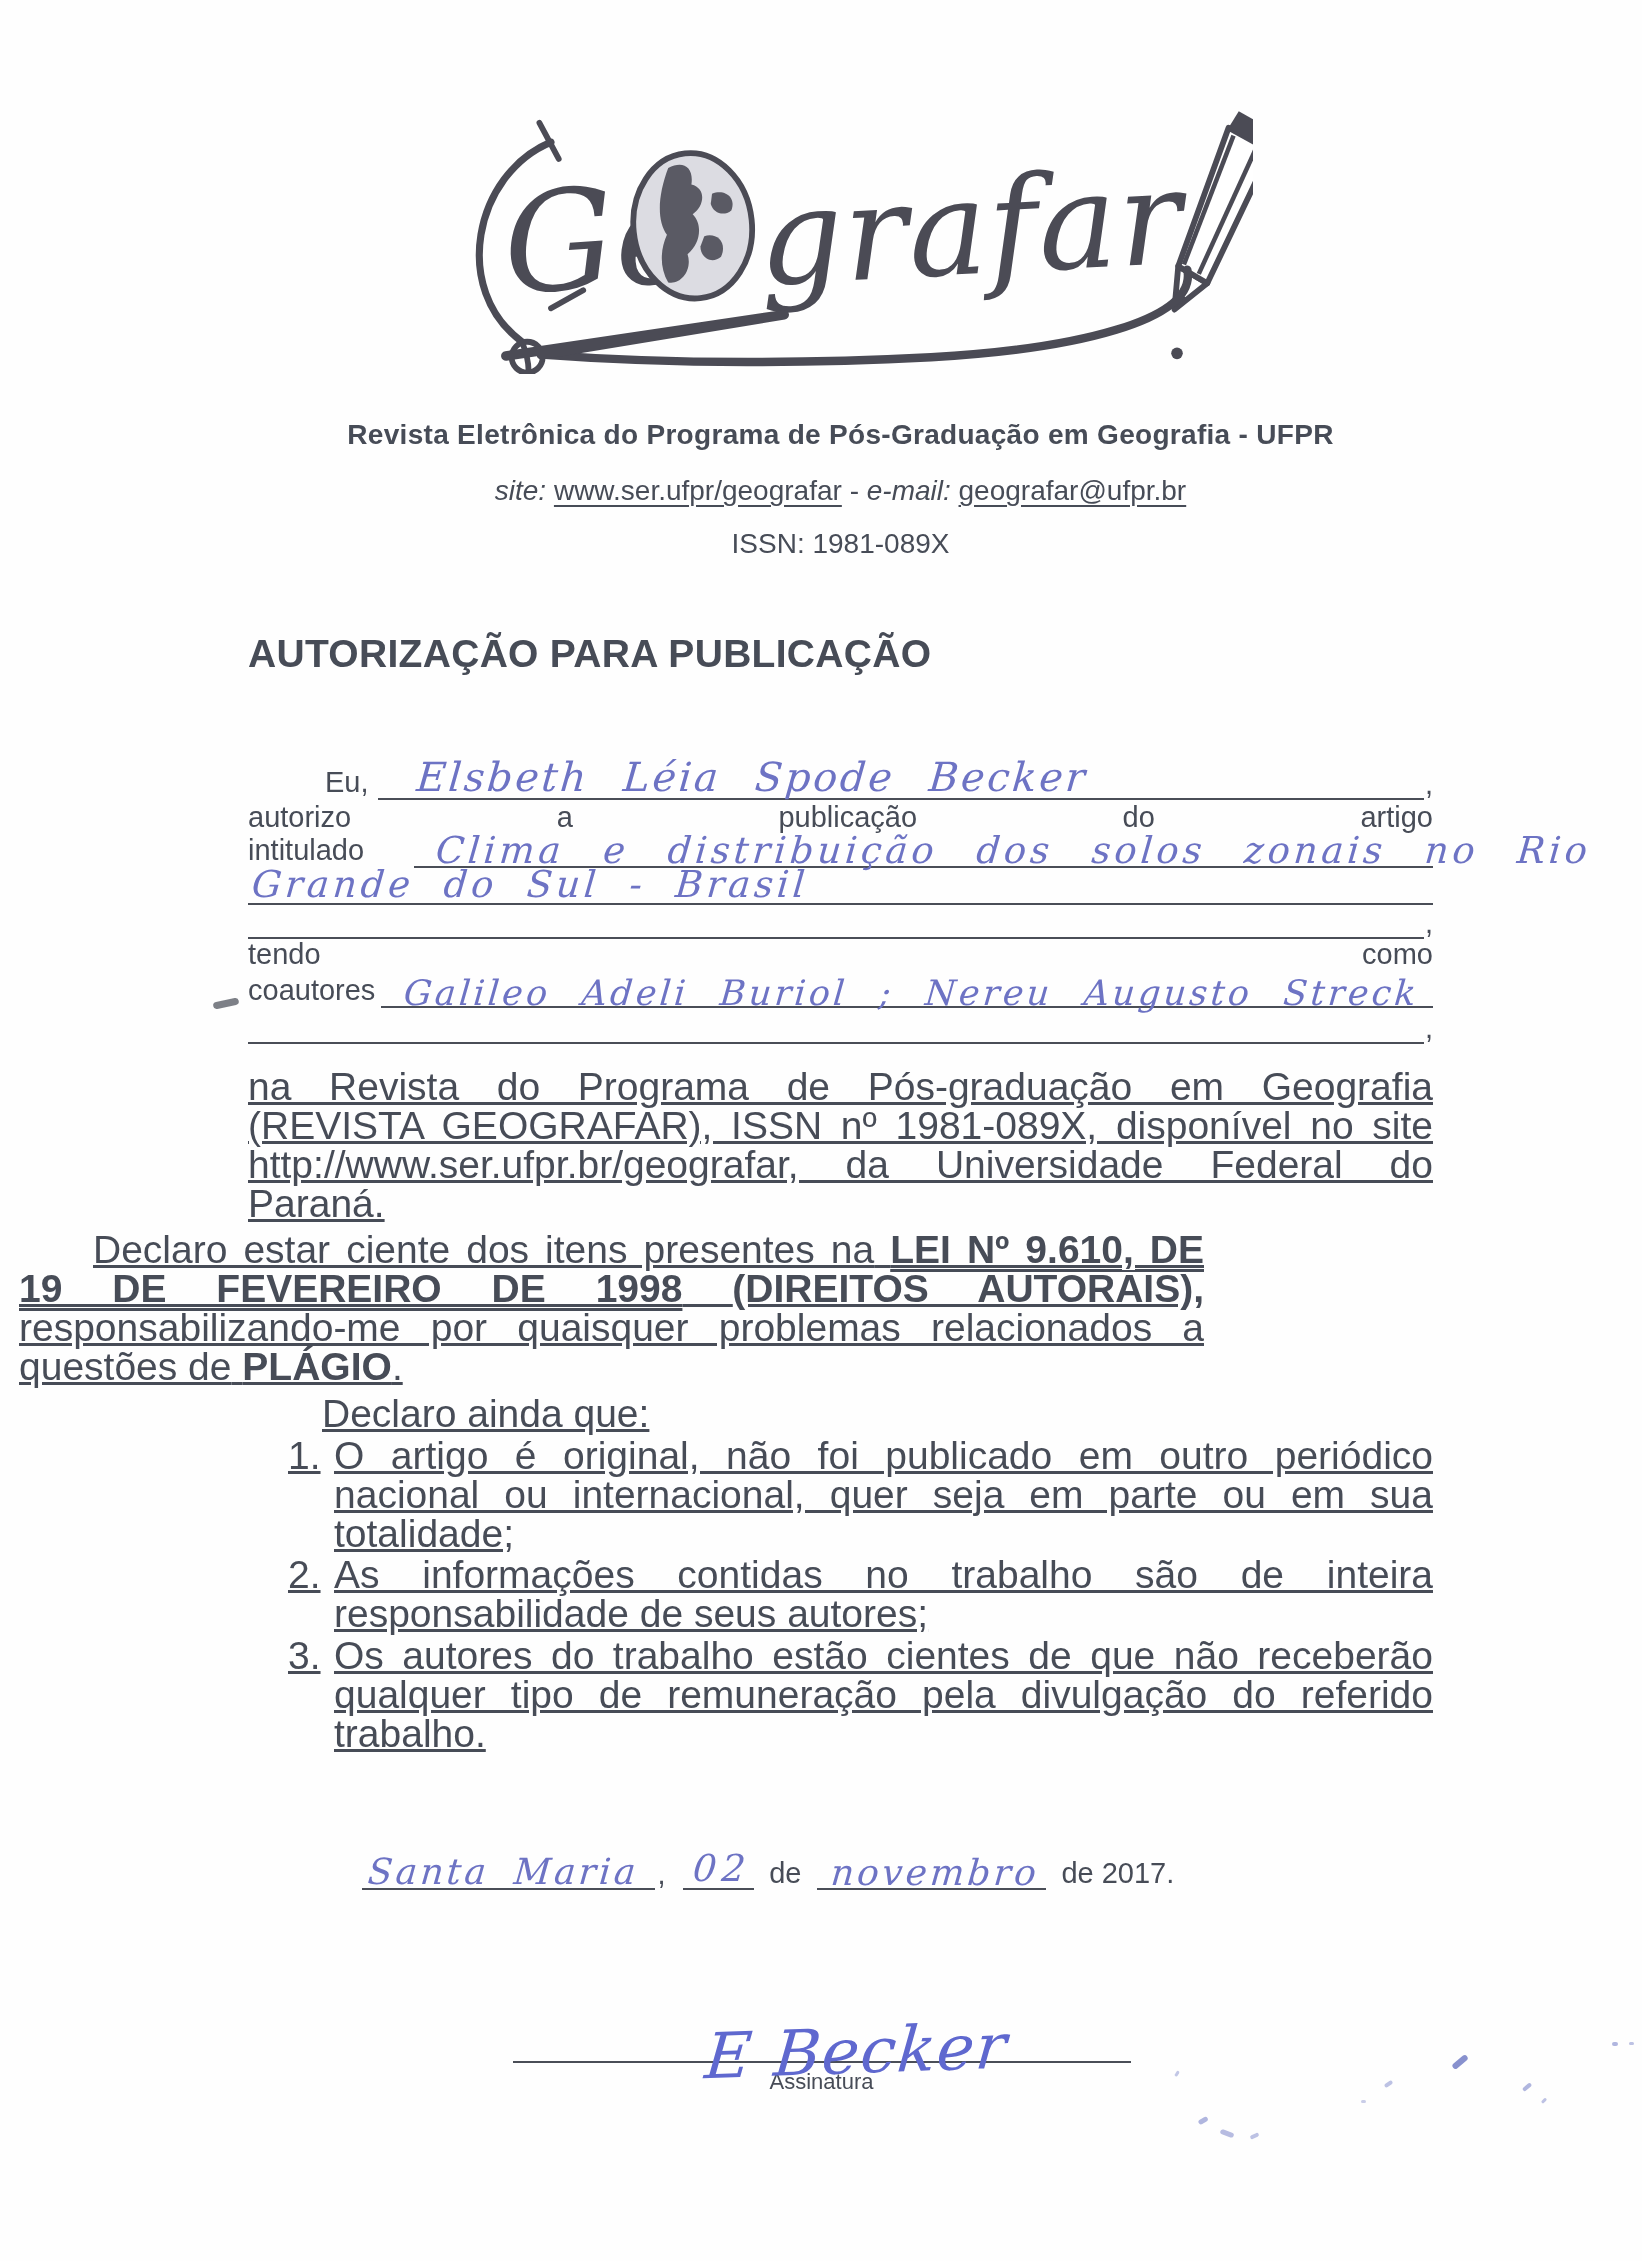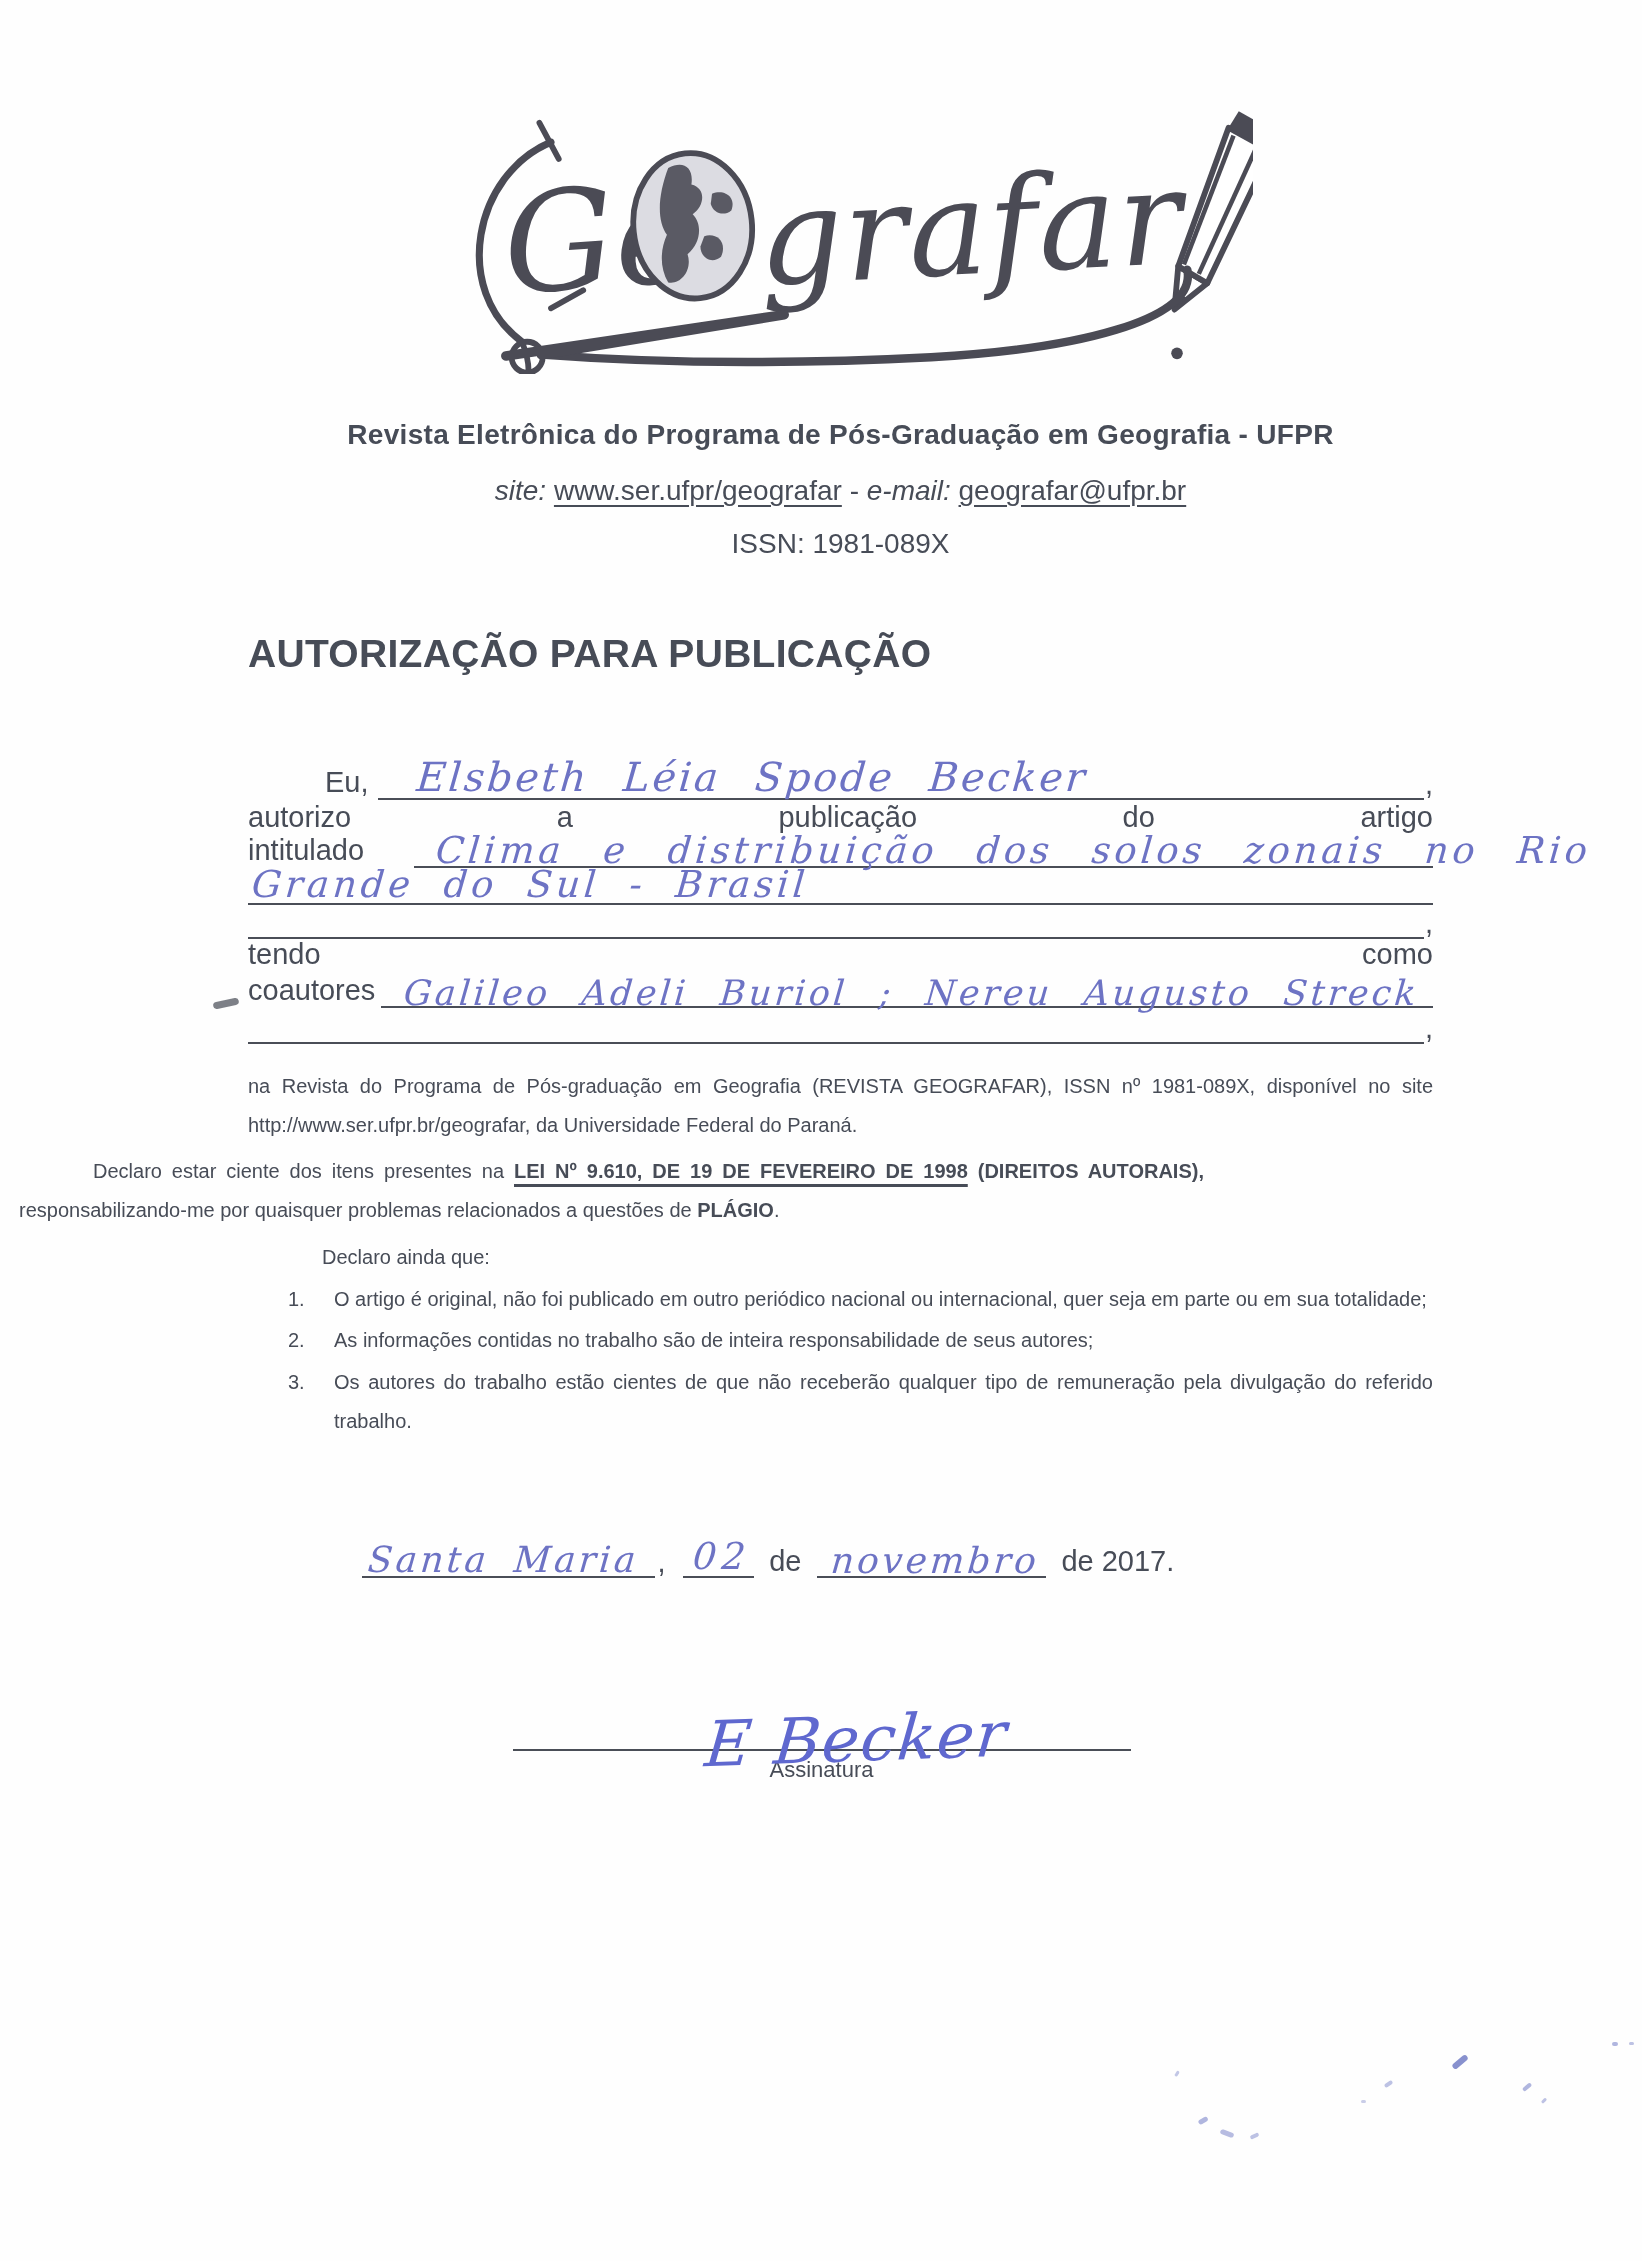--- a/index.html
+++ b/index.html
@@ -56,21 +56,21 @@
   .row-coaut   { height:38px; }
   .row-blank2  { height:36px; }
 
   .margin-mark {
     position:absolute; left:213px; top:1000px;
     width:26px; height:7px; background:#5c6069;
     border-radius:3.9px; transform:rotate(-12deg); opacity:0.8;
   }
 
   
-  .bodytext { font-size:20px; line-height:39px; text-align:justify; }
+  .bodytext { font-size:39px; line-height:39px; text-align:justify;text-decoration:underline; }
   .p1 { margin-top:23px; }
   .p2 { margin-top:7.7px; text-indent:74px;margin-left:19px; }
   .p3 { margin-top:7.7px; text-indent:74px; text-align:left; }
   .b  { font-weight:bold; }
   .bu { font-weight:bold; text-decoration:underline; text-decoration-thickness:2.6px; text-underline-offset:5.8px; }
   .list { margin-top:1.3px; }
   .li { display:flex; margin-top:2.6px; }
   .li-num { flex:0 0 46px; margin-left:40px; line-height:39px; }
   .li-text { flex:1 1 auto; text-align:justify; line-height:39px; }
 

